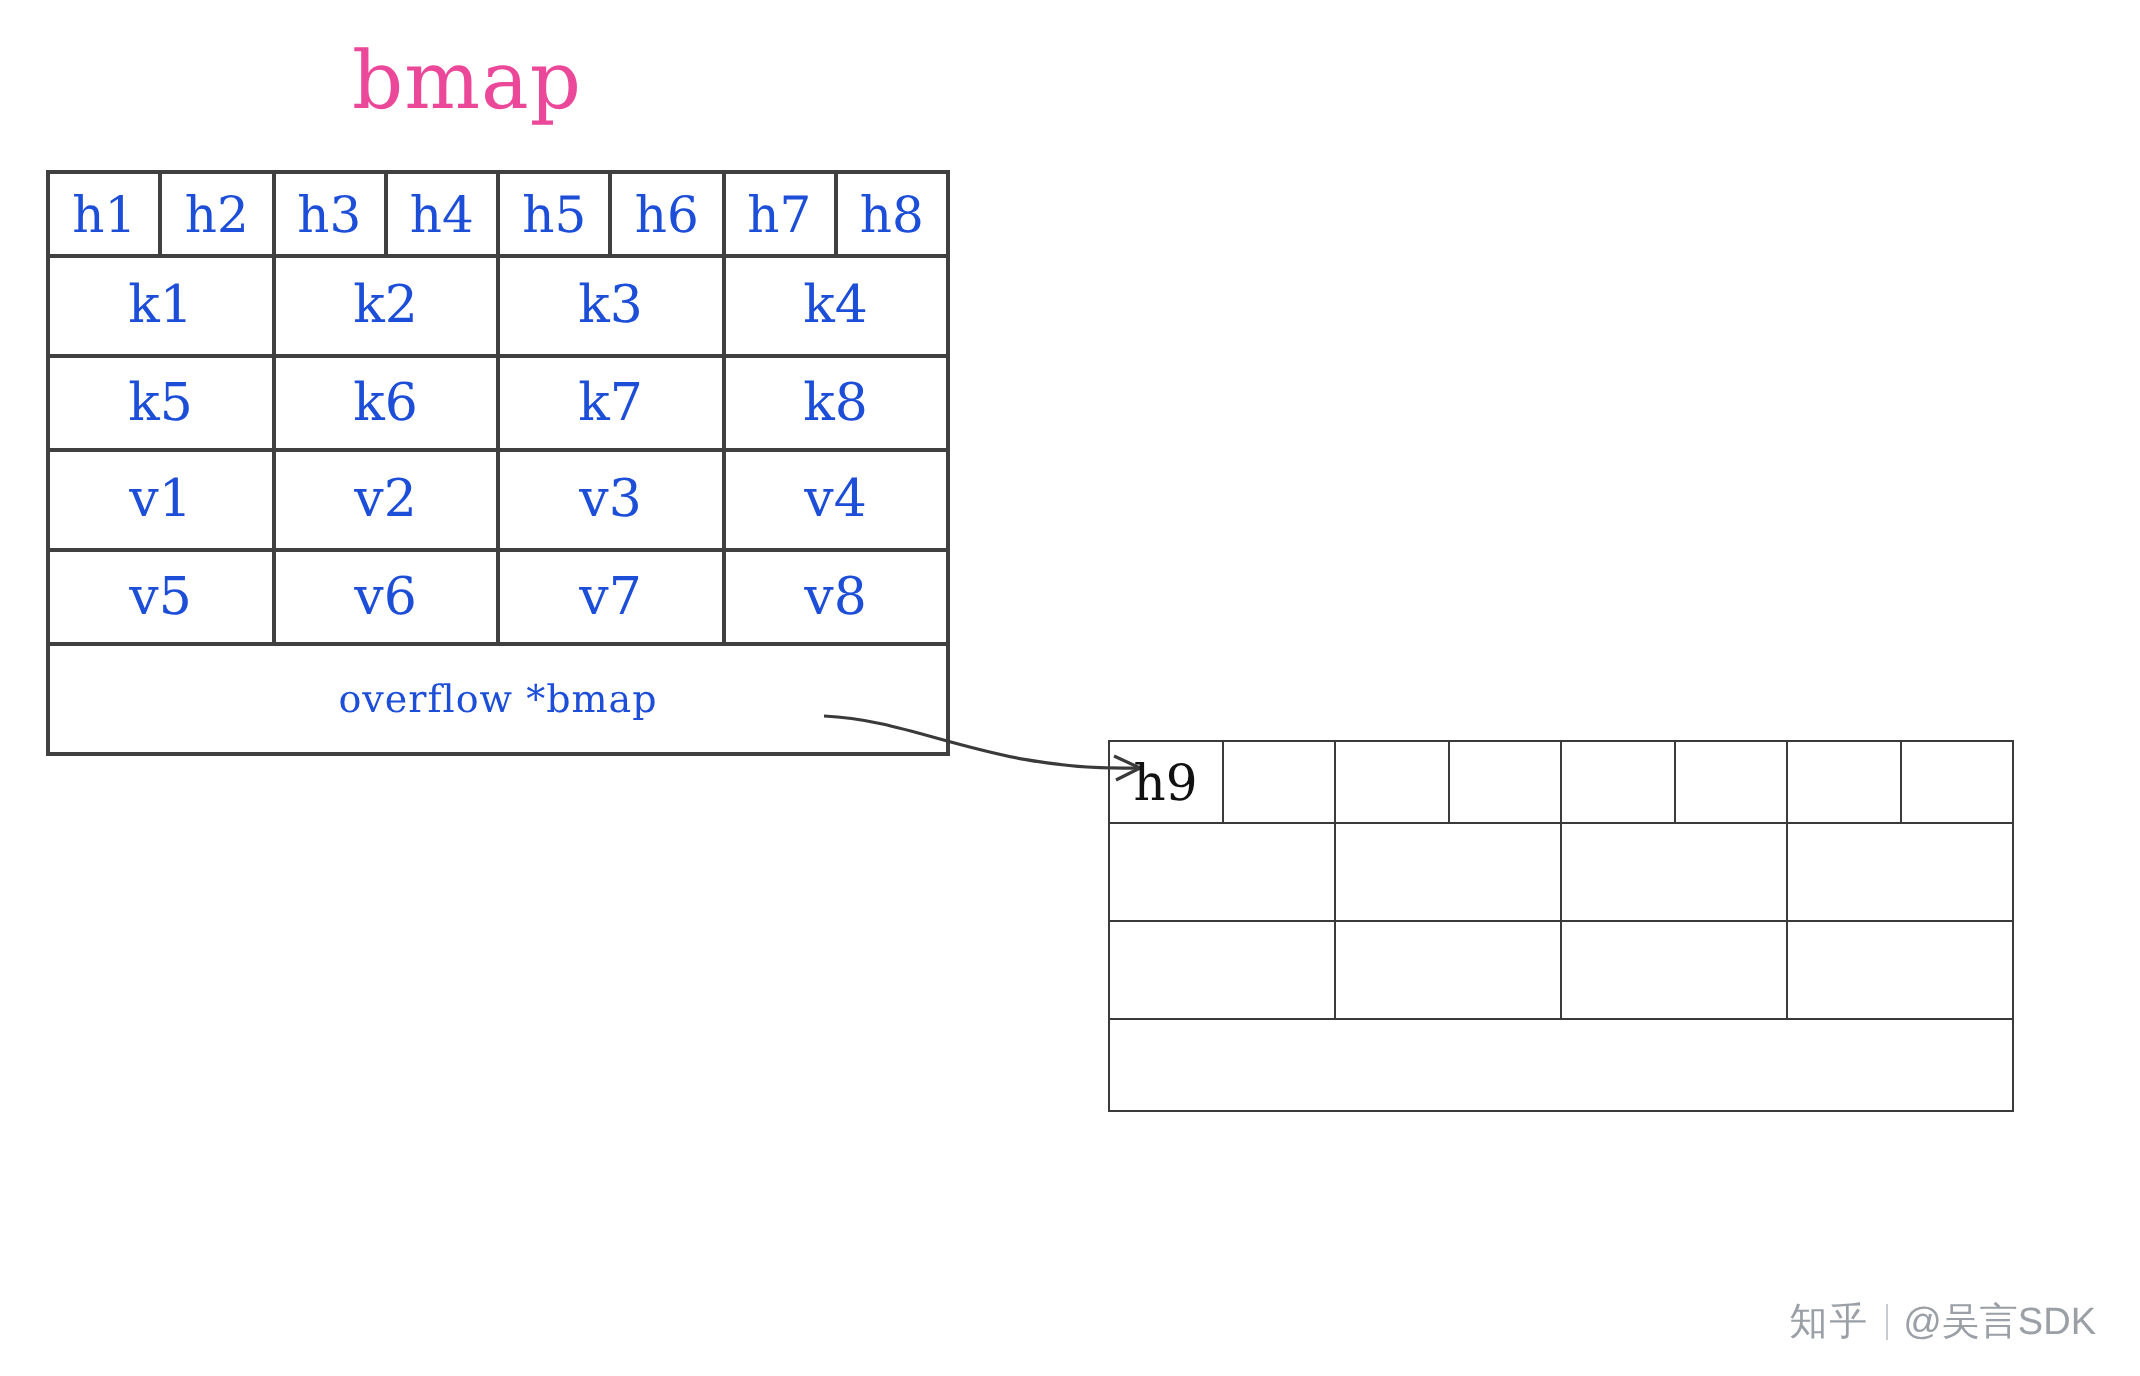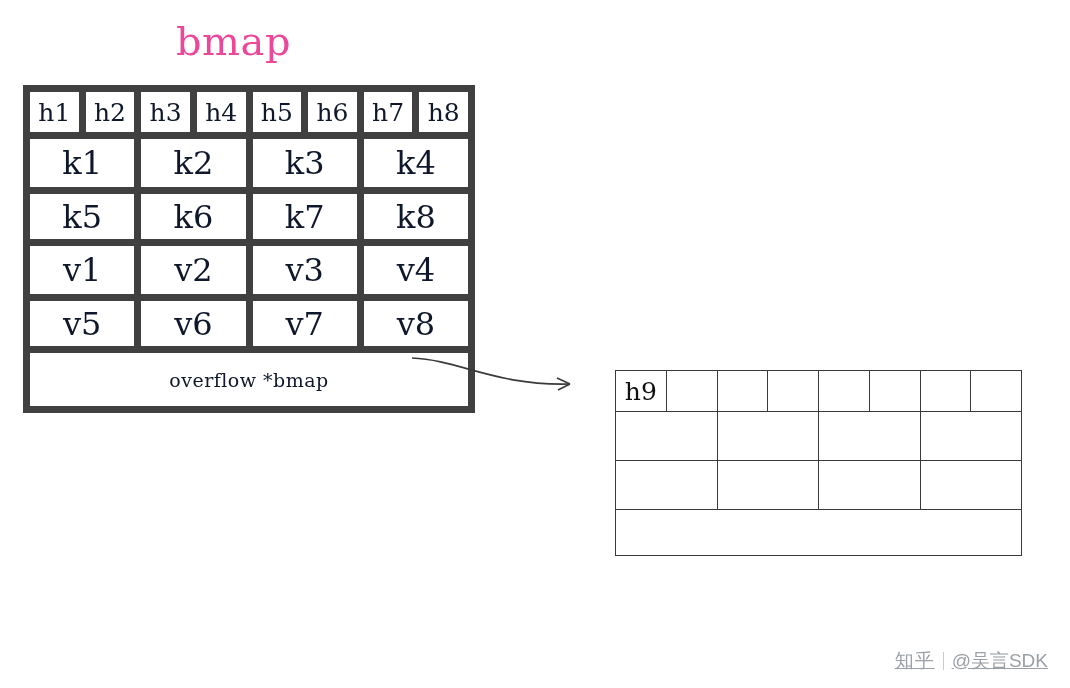--- a/index.html
+++ b/index.html
@@ -29,49 +29,49 @@
   
   .bmap-table {
     position: absolute;
     left: 23px;
     top: 85px;
     width: 452px;
     border-collapse: collapse;
     table-layout: fixed;
   }
   .bmap-table td {
-    border: 7px solid #404040;
+    border: 2px solid #404040;
     text-align: center;
-    color: #0f172a;
+    color: #1d4ed8;
     font-family: "DejaVu Serif", serif;
     padding: 0;
   }
   .row-h td {
     height: 40px;
     font-size: 25px;
   }
   .row-kv td {
     height: 45px;
-    font-size: 32px;
+    font-size: 26px;
   }
   .row-kv.spaced td {
     height: 48px;
   }
   .row-overflow td {
     height: 53px;
     font-size: 19px;
     letter-spacing: 0.5px;
   }
 
   
   .ovf-table {
     position: absolute;
-    left: 615px;
+    left: 554px;
     top: 370px;
-    width: 407px;
+    width: 453px;
     border-collapse: collapse;
     table-layout: fixed;
   }
   .ovf-table td {
     border: 1px solid #3a3a3a;
     text-align: center;
     color: #111111;
     font-family: "DejaVu Serif", serif;
     padding: 0;
   }
@@ -92,21 +92,20 @@
   .watermark {
     position: absolute;
     right: 22px;
     bottom: 14px;
     display: flex;
     align-items: center;
     gap: 8px;
     color: #9aa0a6;
     font-size: 19px;
     font-family: "Liberation Sans", sans-serif;
-    text-decoration: underline;
   }
   .wm-logo {
     font-size: 19px;
     color: #9aa0a6;
     letter-spacing: 1px;
   }
   .wm-sep {
     display: inline-block;
     width: 1px;
     height: 18px;

